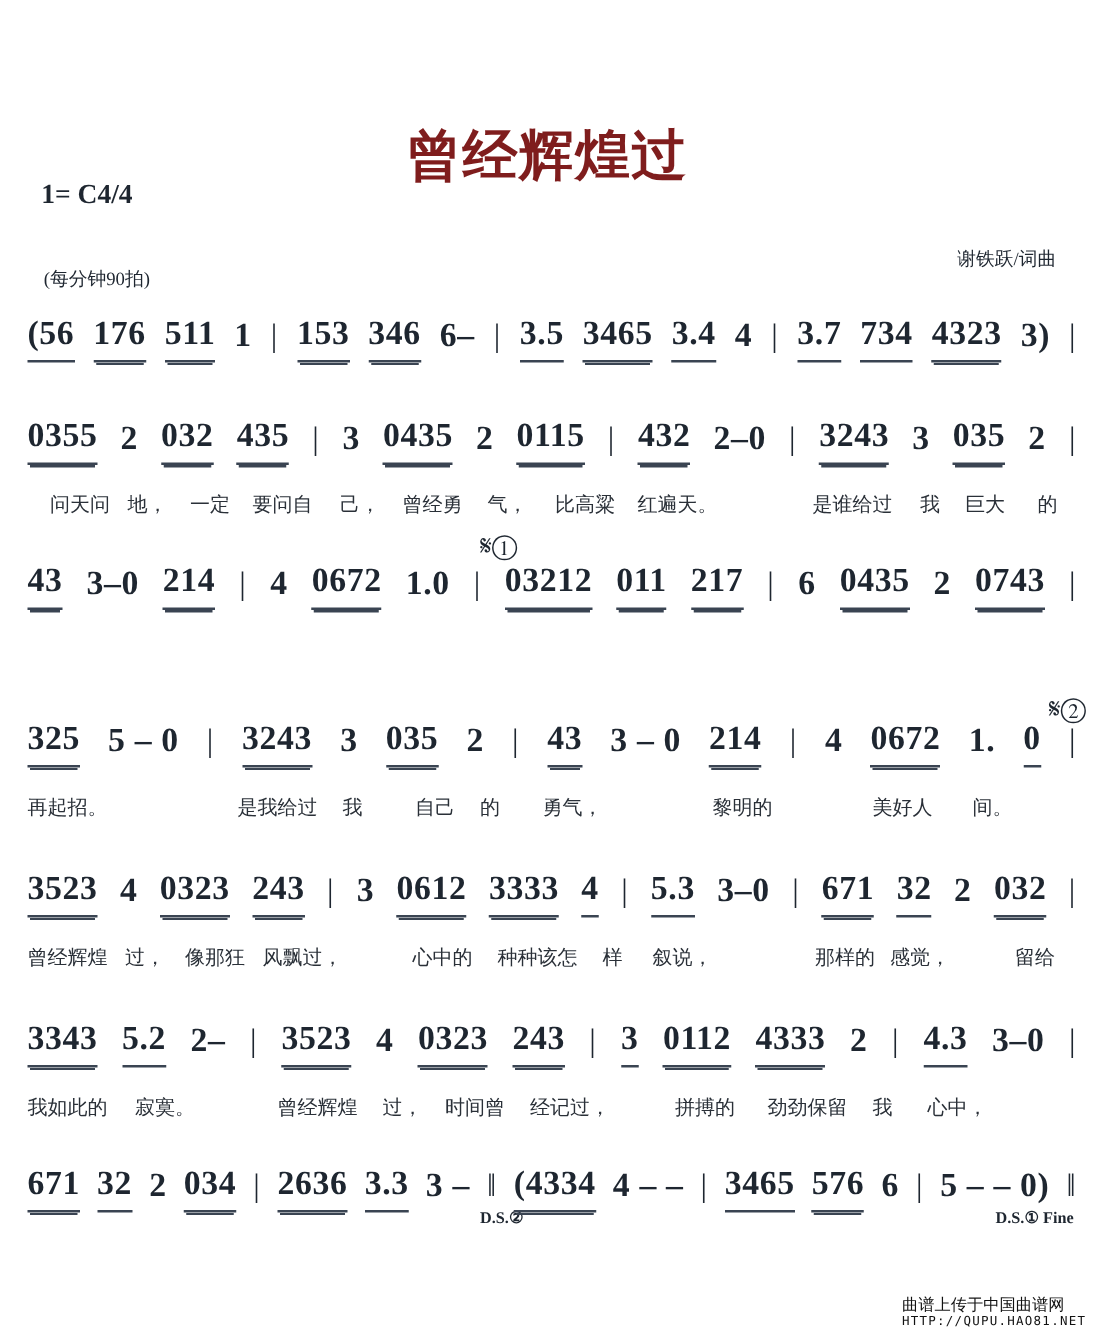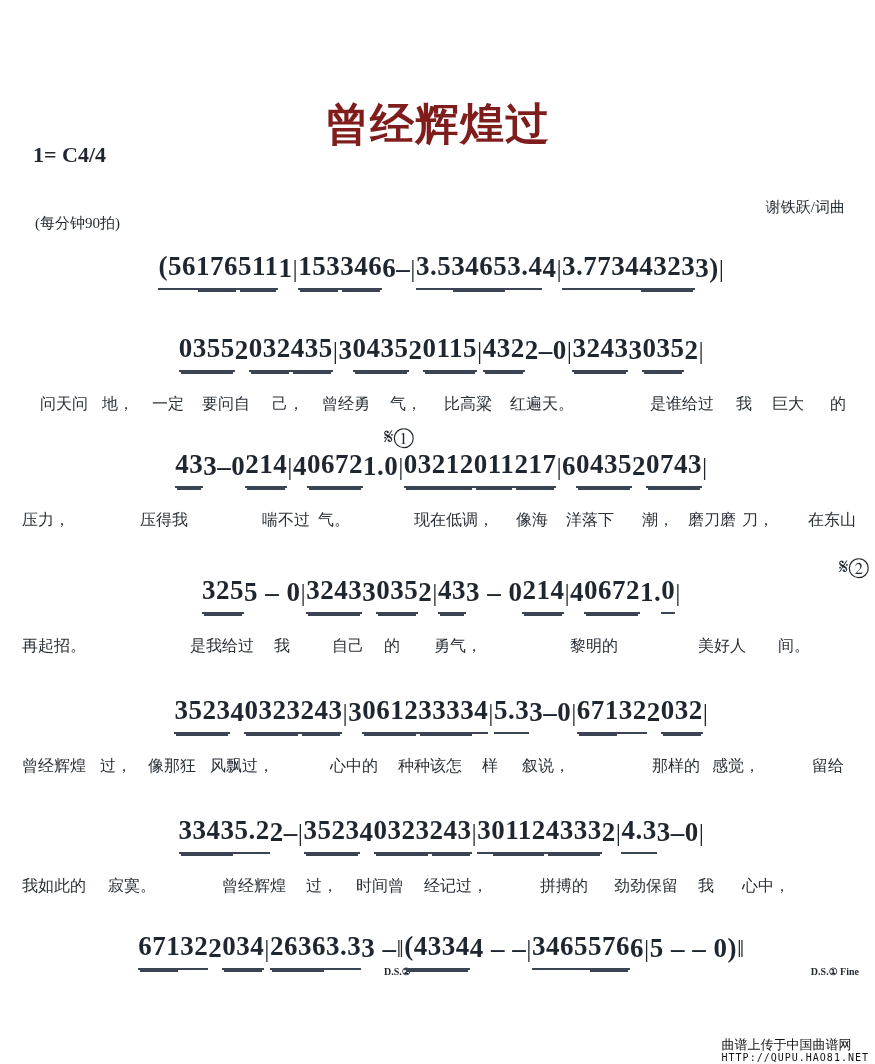--- a/index.html
+++ b/index.html
@@ -6,28 +6,28 @@
   body {
     width: 875px; height: 1064px; background: #ffffff; position: relative; overflow: hidden;
     color: #1e2630; font-family: "Liberation Serif", "DejaVu Serif", serif;
   }
   .abs { position: absolute; white-space: nowrap; }
   .title { left: 0; width: 875px; top: 95px; text-align: center; font-size: 44px; font-weight: bold; letter-spacing: 1px; color: #7f1d1d; font-family: "DejaVu Serif", serif; }
   .key { left: 33px; top: 142px; font-size: 22px; font-weight: bold; }
   .tempo { left: 35px; top: 190px; font-size: 15px; margin-top: 24px; }
   .composer { right: 30px; top: 198px; font-size: 15px; }
   .row { position: absolute; left: 22px; right: 14px; }
-  .notes { position: relative; height: 44px; font-size: 27px; font-weight: bold; letter-spacing: 0.5px; display: flex; align-items: flex-end; justify-content: center; }
+  .notes { position: relative; height: 44px; font-size: 27px; font-weight: bold; letter-spacing: 0.5px; display: flex; align-items: flex-end; justify-content: space-between; }
   .seg { position: relative; display: inline-block; padding-bottom: 6px; }
   .seg.u1 { border-bottom: 2px solid #3a4452; }
   .seg.u2 { border-bottom: 2px solid #3a4452; box-shadow: 0 4px 0 -2px #3a4452; }
   .bar { font-weight: normal; font-size: 26px; padding-bottom: 6px; }
   .lyrics { position: relative; height: 22px; margin-top: 22px; font-size: 16px; font-family: "DejaVu Sans", sans-serif; color: #2a3038; }
   .lyrics span { position: absolute; top: 0; }
-  .mark { position: absolute; font-size: 10px; font-weight: bold; }
+  .mark { position: absolute; font-size: 13px; font-weight: bold; }
   .segno { position: absolute; font-size: 22px; }
   .watermark { right: 6px; top: 1038px; font-size: 13px; font-family: "DejaVu Sans", sans-serif; text-align: left; line-height: 13px; color: #111; }
   .watermark .url { font-size: 10px; letter-spacing: 1px; font-family: "DejaVu Sans Mono", monospace; }
 </style>
 </head>
 <body>
 
 <div class="abs title">曾经辉煌过</div>
 <div class="abs key">1= C4/4</div>
 <div class="abs tempo">(每分钟90拍)</div>
@@ -109,33 +109,20 @@
     <span class="seg u2">03212</span>
     <span class="seg u2">011</span>
     <span class="seg u2">217</span>
     <span class="bar">|</span>
     <span class="seg">6</span>
     <span class="seg u2">0435</span>
     <span class="seg">2</span>
     <span class="seg u2">0743</span>
     <span class="bar">|</span>
   </div>
-  <div class="lyrics">
-    <span style="left:0px">压力，</span>
-    <span style="left:118px">压得我</span>
-    <span style="left:240px">喘不过</span>
-    <span style="left:296px">气。</span>
-    <span style="left:392px">现在低调，</span>
-    <span style="left:494px">像海</span>
-    <span style="left:544px">洋落下</span>
-    <span style="left:620px">潮，</span>
-    <span style="left:666px">磨刀磨</span>
-    <span style="left:720px">刀，</span>
-    <span style="left:786px">在东山</span>
-  </div>
 </div>
 
 <div class="row" style="top:570px;">
   <span class="segno" style="right:-8px; top:-16px;">𝄋②</span>
   <div class="notes">
     <span class="seg u2">325</span>
     <span class="seg">5 – 0</span>
     <span class="bar">|</span>
     <span class="seg u2">3243</span>
     <span class="seg">3</span>

